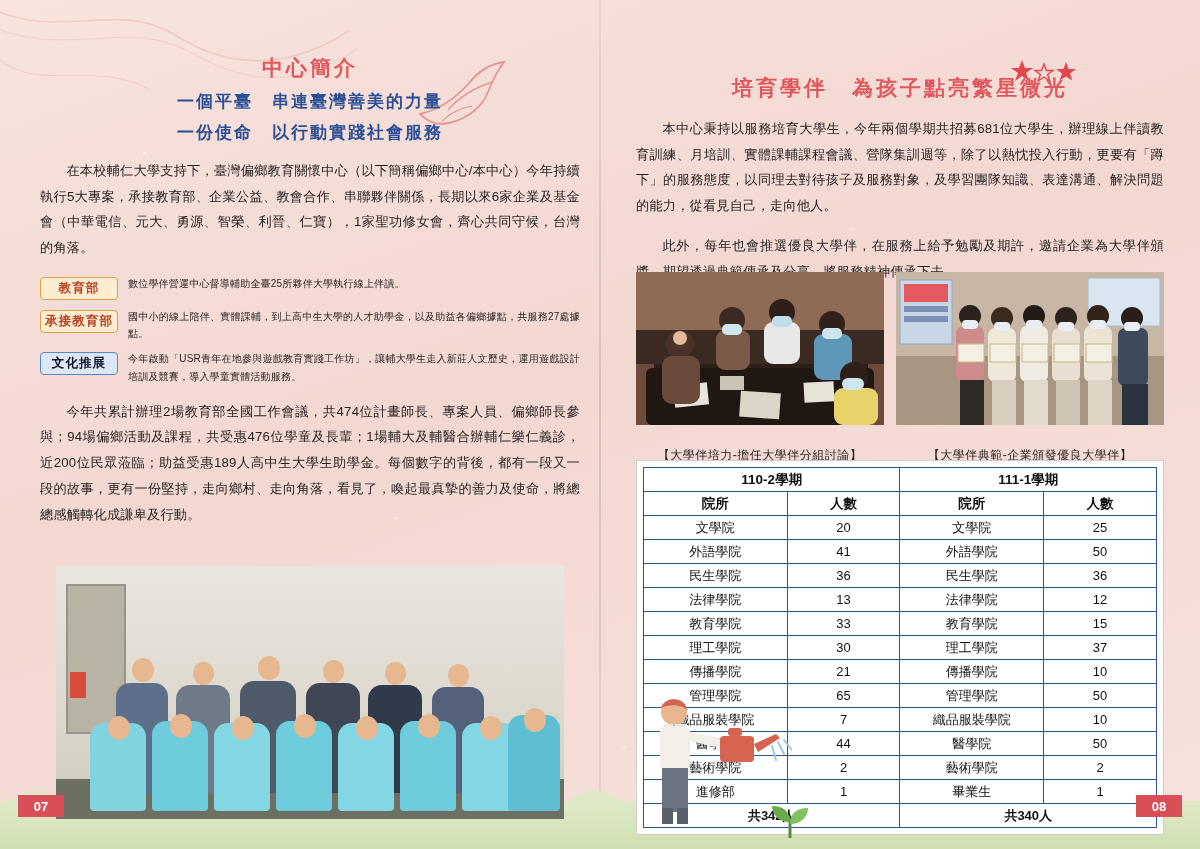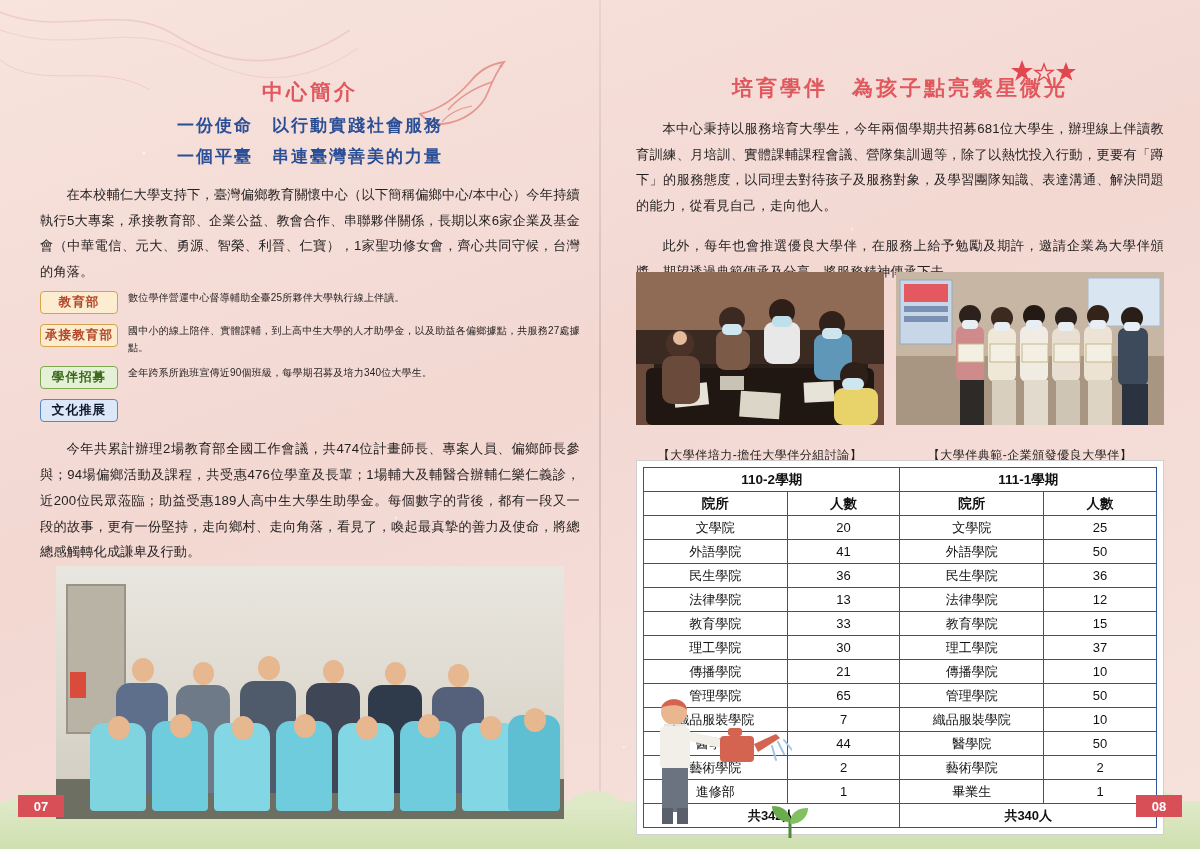--- a/index.html
+++ b/index.html
@@ -31,39 +31,39 @@
   }
   .grass:before{
     content:""; position:absolute; left:0; right:0; top:-14px; height:22px;
     background:radial-gradient(ellipse at 50% 100%, #dfe9c8 60%, transparent 61%);
     background-size:70px 26px; background-repeat:repeat-x;
   }
 
   .spread { position:absolute; inset:0; }
 
   
-  .col-left  { position:absolute; left:40px;  top:56px; width:540px; }
+  .col-left  { position:absolute; left:40px;  top:32px; width:540px; }
   .col-right { position:absolute; left:636px; top:40px; width:528px; }
 
   .sec-title {
     text-align:center; color:#e0585e; font-size:21px; letter-spacing:3px;
     font-weight:bold; margin:22px 0 4px 0;
   }
   .sec-title.right { margin-top:34px; }
   .sub-line {
     text-align:center; color:#2b4f96; font-size:17px; letter-spacing:2px;
     margin:8px 0 0 0; font-weight:bold;
   }
   p.body {
     font-size:13.2px; line-height:1.95; color:#231f20; margin:14px 0 0 0;
     text-align:justify; text-indent:2em; letter-spacing:0.2px;
   }
 
   
-  .tag-list { margin-top:4px; }
+  .tag-list { margin-top:14px; }
   .tag-row { display:flex; align-items:flex-start; margin-bottom:8px; }
   .tag {
     flex:0 0 auto; width:78px; text-align:center;
     background:#fcecd0; border:1.4px solid #d8a24a; border-radius:4px;
     color:#b4472c; font-size:12.6px; font-weight:bold; padding:2px 0;
     letter-spacing:1px; margin-top:2px;
   }
   .tag.green { background:#e4f1d6; border-color:#7ea94e; color:#3d6b1e; }
   .tag.blue  { background:#dce8f7; border-color:#5b86c2; color:#0f172a; }
   .tag-text {
@@ -164,40 +164,37 @@
 <svg class="stars" width="70" height="34" viewBox="0 0 70 34">
   <polygon points="12,2 15,10 23,10 16,15 19,23 12,18 5,23 8,15 1,10 9,10" fill="#e2474f"></polygon>
   <polygon points="34,6 36.4,12.5 43,12.5 37.6,16.5 39.8,23 34,19 28.2,23 30.4,16.5 25,12.5 31.6,12.5" fill="none" stroke="#e2474f" stroke-width="1.4"></polygon>
   <polygon points="56,4 58.6,11 66,11 60,15.6 62.4,22.6 56,18.4 49.6,22.6 52,15.6 46,11 53.4,11" fill="#e2474f"></polygon>
 </svg>
 
 <div class="spread">
 
   <div class="col-left">
     <h1 class="sec-title">中心簡介</h1>
+    <div class="sub-line">一個平臺　串連臺灣善美的力量</div>
     <div class="sub-line">一份使命　以行動實踐社會服務</div>
-    <div class="sub-line">一個平臺　串連臺灣善美的力量</div>
 
     <p class="body">在本校輔仁大學支持下，臺灣偏鄉教育關懷中心（以下簡稱偏鄉中心/本中心）今年持續執行5大專案，承接教育部、企業公益、教會合作、串聯夥伴關係，長期以來6家企業及基金會（中華電信、元大、勇源、智榮、利晉、仁寶），1家聖功修女會，齊心共同守候，台灣的角落。</p>
 
     <div class="tag-list">
       <div class="tag-row">
         <div class="tag">教育部</div>
         <div class="tag-text">數位學伴營運中心督導輔助全臺25所夥伴大學執行線上伴讀。</div>
       </div>
       <div class="tag-row">
         <div class="tag">承接教育部</div>
         <div class="tag-text">國中小的線上陪伴、實體課輔，到上高中生大學的人才助學金，以及助益各偏鄉據點，共服務27處據點。</div>
       </div>
       <div class="tag-row">
-        <div class="tag green">學伴招募</div>
-        <div class="tag-text">全年跨系所跑班宣傳近90個班級，每學期召募及培力340位大學生。</div>
-      </div>
-      <div class="tag-row">
         <div class="tag blue">文化推展</div>
+        <div class="tag-text">今年啟動「USR青年在地參與遊戲教育實踐工作坊」，讓輔大學生走入新莊人文歷史，運用遊戲設計培訓及競賽，導入學童實體活動服務。</div>
       </div>
     </div>
 
     <p class="body">今年共累計辦理2場教育部全國工作會議，共474位計畫師長、專案人員、偏鄉師長參與；94場偏鄉活動及課程，共受惠476位學童及長輩；1場輔大及輔醫合辦輔仁樂仁義診，近200位民眾蒞臨；助益受惠189人高中生大學生助學金。每個數字的背後，都有一段又一段的故事，更有一份堅持，走向鄉村、走向角落，看見了，喚起最真摯的善力及使命，將總總感觸轉化成謙卑及行動。</p>
   </div>
 
   <div class="group-photo photo">
     <div class="gp-wall"></div>
     <div class="gp-door"></div>
     <div class="gp-sign"></div>

